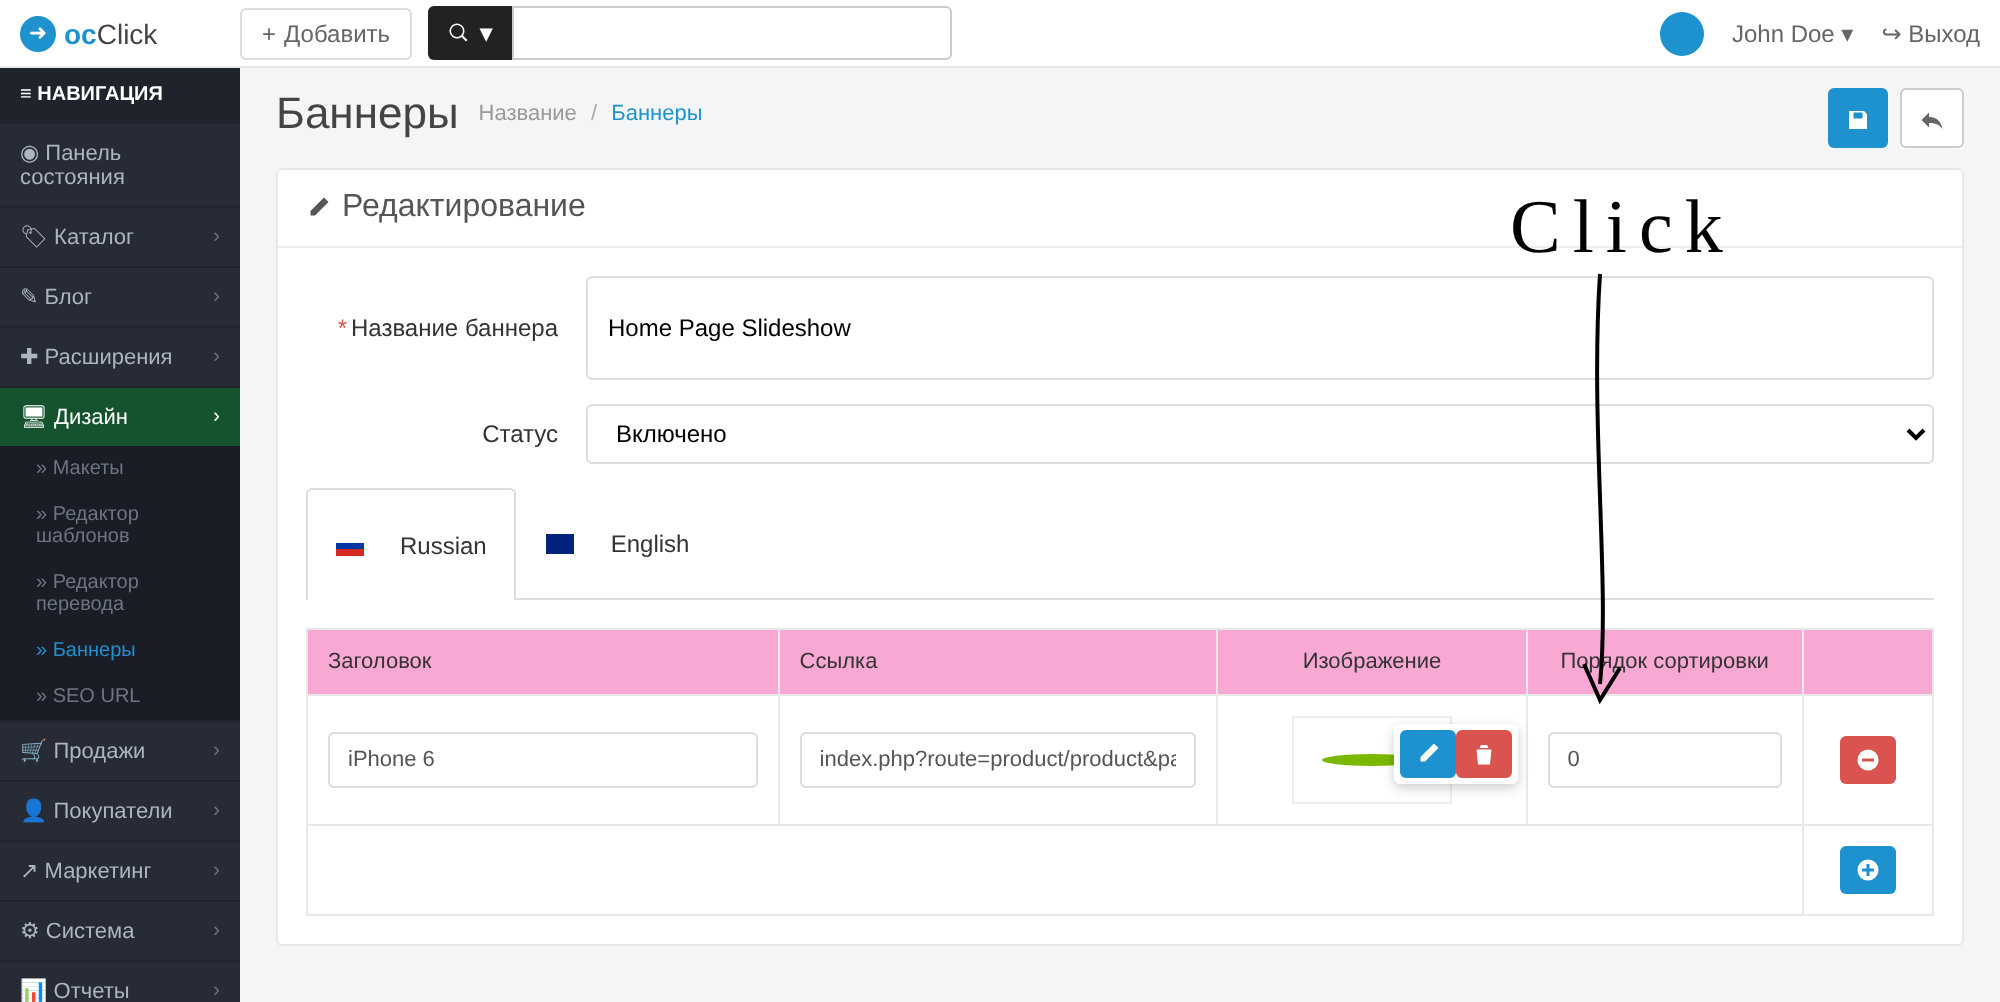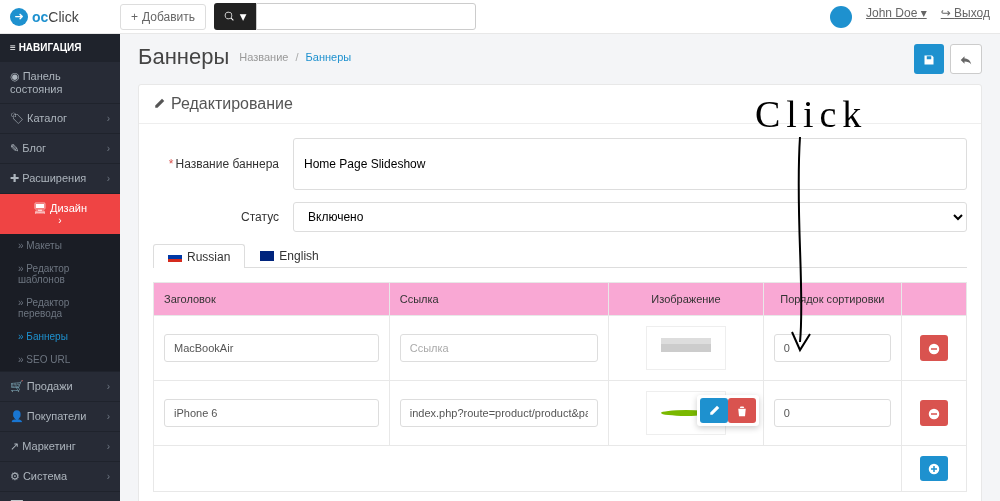--- a/index.html
+++ b/index.html
@@ -5,48 +5,48 @@
 * { box-sizing: border-box; margin: 0; padding: 0; }
 body { font-family: -apple-system, Helvetica, Arial, sans-serif; font-size: 12px; color: #333; background: #f4f5f7; }
 .topbar { height: 34px; background: #fff; border-bottom: 1px solid #e8e8e8; display: flex; align-items: center; padding: 0 10px; }
 .logo { display: flex; align-items: center; gap: 4px; font-size: 14px; color: #444; width: 110px;}
 .logo-badge { width: 18px; height: 18px; background: #1e91cf; border-radius: 50%; display:inline-flex; align-items:center; justify-content:center; color:#fff; font-size:11px;}
 .logo .oc { color:#1e91cf; font-weight:bold;}
 .add-btn { background:#fff; border:1px solid #ddd; padding:5px 10px; border-radius:3px; color:#666; font-size:12px; cursor:pointer; margin-right:8px; display:flex; align-items:center; gap:4px;}
 .search-grp { display:flex; }
 .search-btn { background:#222; color:#fff; border:none; padding:6px 10px; cursor:pointer; border-radius:3px 0 0 3px;}
 .search-inp { border:1px solid #ccc; padding:5px; width:220px; border-radius:0 3px 3px 0;}
-.top-right { margin-left:auto; display:flex; align-items:flex-start; gap:14px; color:#666;text-decoration:underline;}
+.top-right { margin-left:auto; display:flex; align-items:center; gap:14px; color:#666;}
 .avatar { width:22px; height:22px; border-radius:50%; background:#1e91cf; display:inline-block;}
 .main { display:flex; min-height:calc(100vh - 34px); }
 .sidebar { width:120px; background:#272b36; color:#adb5bd; font-size:11px; display:flex; flex-direction:column;}
 .nav-hdr { background:#1f232c; padding:8px 10px; font-weight:bold; color:#fff; font-size:10px;}
 .nav-item { padding:8px 10px; display:flex; align-items:center; justify-content:space-between; cursor:pointer; border-top:1px solid #1f232c;}
-.nav-item.active { background:#ef4444; color:#fff;flex-direction:column;}
+.nav-item.active { background:#14532d; color:#fff;}
 .nav-sub { background:#1a1d25; padding:6px 10px 6px 18px; color:#6d7580; font-size:10px; cursor:pointer;}
 .nav-sub.active { color:#1e91cf;}
 .content { flex:1; padding:10px 18px; position:relative;}
 .page-hdr { display:flex; align-items:center; gap:10px;}
 .page-hdr h1 { font-size:22px; font-weight:400; color:#444;}
 .crumbs { color:#1e91cf; font-size:11px;}
 .crumbs .sep { color:#aaa; margin:0 4px;}
 .hdr-actions { position:absolute; top:10px; right:18px; display:flex; gap:6px;}
 .btn { border:none; border-radius:3px; padding:7px 9px; cursor:pointer; color:#fff; font-size:12px;}
 .btn-primary { background:#1e91cf;}
 .btn-default { background:#fff; border:1px solid #ccc; color:#666;}
 .panel { background:#fff; border:1px solid #e8e8e8; border-radius:3px; margin-top:14px;}
 .panel-hd { padding:10px 14px; border-bottom:1px solid #eee; color:#555; font-size:16px; display:flex; align-items:center; gap:6px;}
 .panel-bd { padding:14px;}
 .frm-row { display:flex; align-items:center; margin-bottom:12px;}
 .frm-lbl { width:140px; text-align:right; padding-right:14px; font-size:12px; color:#333;}
 .req { color:#d9534f; margin-right:2px;}
 .frm-inp { flex:1; border:1px solid #ddd; padding:18px 10px; border-radius:3px; font-size:12px;}
 .frm-sel { flex:1; border:1px solid #ddd; padding:6px 10px; border-radius:3px; background:#fff; font-size:12px;}
 .tabs { display:flex; border-bottom:1px solid #ddd; margin:8px 0 14px;}
-.tab { padding:4px 14px; border:1px solid transparent; border-bottom:none; cursor:pointer; font-size:12px; display:flex; align-items:center; gap:5px;}
+.tab { padding:20px 14px; border:1px solid transparent; border-bottom:none; cursor:pointer; font-size:12px; display:flex; align-items:center; gap:18px;}
 .tab.active { border-color:#ddd; background:#fff; border-radius:3px 3px 0 0; margin-bottom:-1px;}
 .flag { width:14px; height:10px; display:inline-block;}
 .flag-ru { background:linear-gradient(#fff 33%, #0039a6 33%, #0039a6 66%, #d52b1e 66%);}
 .flag-en { background:#00247d; position:relative; overflow:hidden;}
 .tbl { width:100%; border-collapse:collapse;}
 .tbl th, .tbl td { border:1px solid #e8e8e8; padding:10px; font-size:11px; text-align:left; vertical-align:middle;}
 .tbl th { background:#f9a8d4; font-weight:400;}
 .tbl th.c, .tbl td.c { text-align:center;}
 .cell-inp { width:100%; border:1px solid #ddd; padding:7px 9px; border-radius:3px; font-size:11px; color:#555;}
 .cell-inp::placeholder { color:#aaa;}
@@ -187,32 +187,20 @@
           <thead>
             <tr>
               <th style="width:29%">Заголовок</th>
               <th style="width:27%">Ссылка</th>
               <th style="width:19%" class="c">Изображение</th>
               <th style="width:17%" class="c">Порядок сортировки</th>
               <th style="width:8%"></th>
             </tr>
           </thead>
           <tbody>
-            <tr>
-              <td><input class="cell-inp" value="MacBookAir" style=""></td>
-              <td><input class="cell-inp" placeholder="Ссылка" style=""></td>
-              <td class="c"><div class="thumb">
-                    <div class="thumb-inner1"></div>
-                  </div></td>
-              <td><input class="cell-inp" value="0" style=""></td>
-              <td class="c"><button class="btn btn-danger btn-sm"><svg class="ic" viewBox="0 0 16 16">
-                      <circle cx="8" cy="8" r="7"></circle>
-                      <rect x="4" y="7" width="8" height="2" fill="#d9534f"></rect>
-                    </svg></button></td>
-            </tr>
             <tr>
               <td><input class="cell-inp" value="iPhone 6" style=""></td>
               <td><input class="cell-inp" value="index.php?route=product/product&amp;path=57&amp;product_id=49" style=""></td>
               <td class="c" style="position:relative">
                 <div class="thumb">
                     <div class="thumb-inner2"></div>
                   </div>
                 <div class="img-pop" style="top:14px; left:88px;">
                   <button class="btn btn-primary btn-sm"><svg class="ic" viewBox="0 0 16 16">
                         <path d="M12 1l3 3-9 9H3v-3l9-9z"></path>

